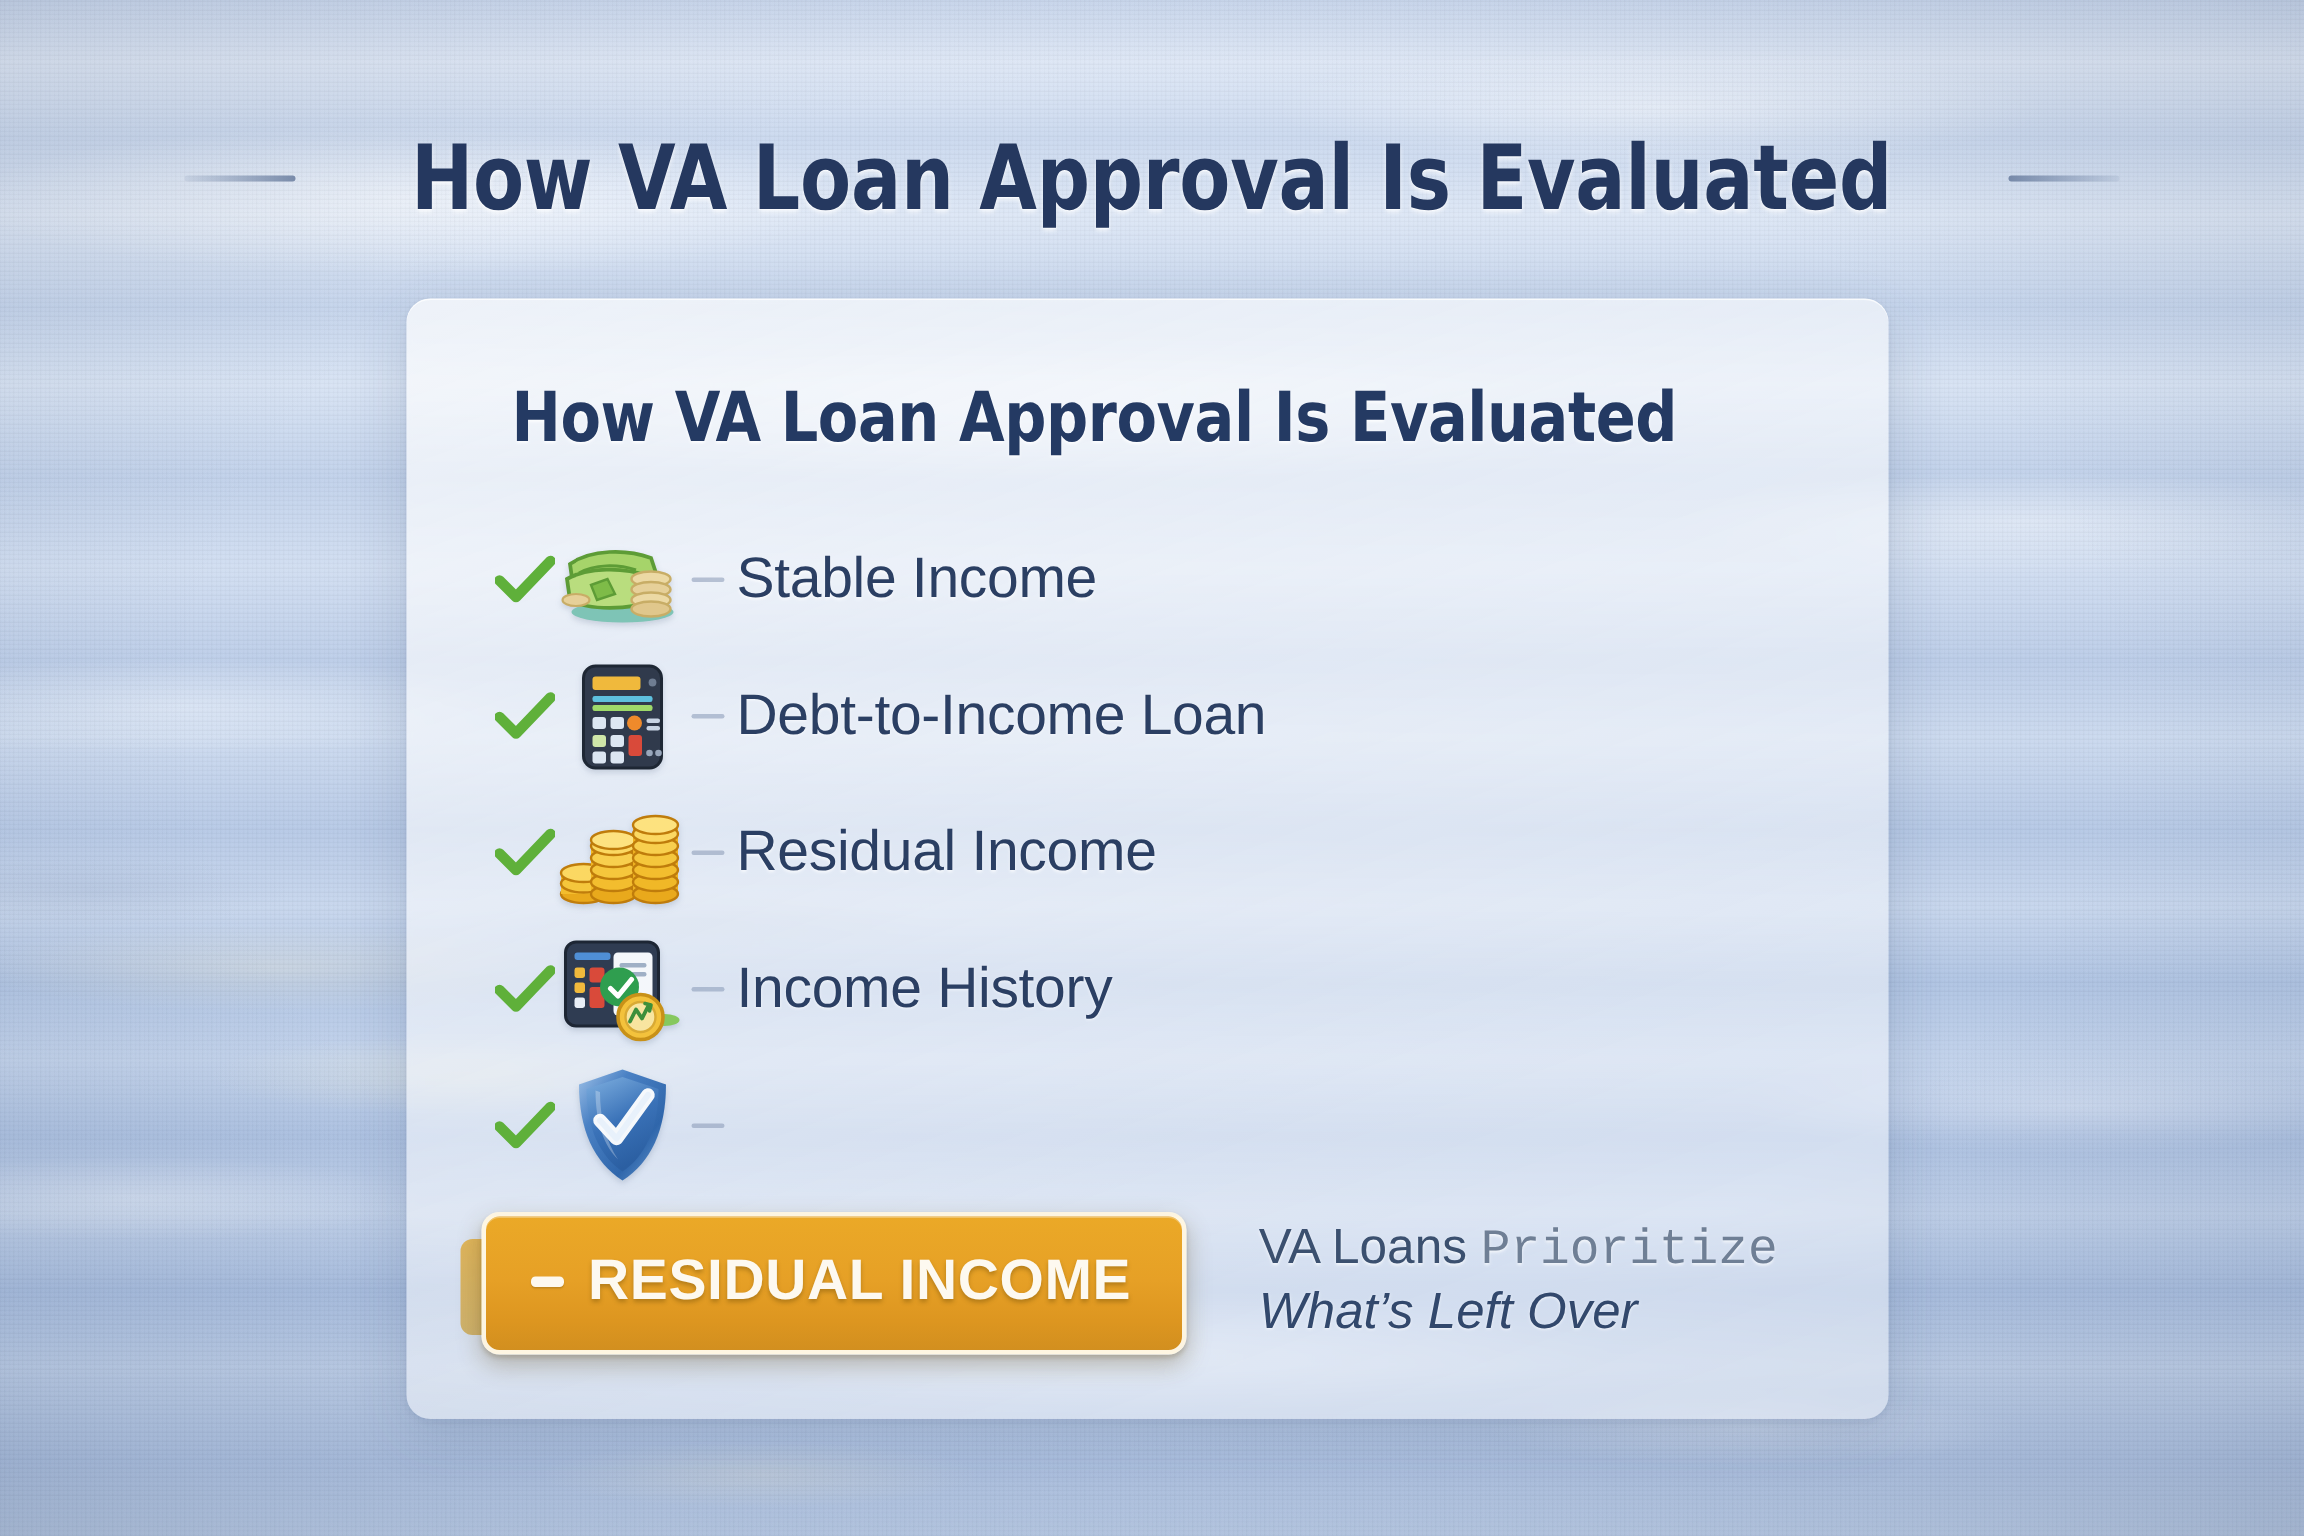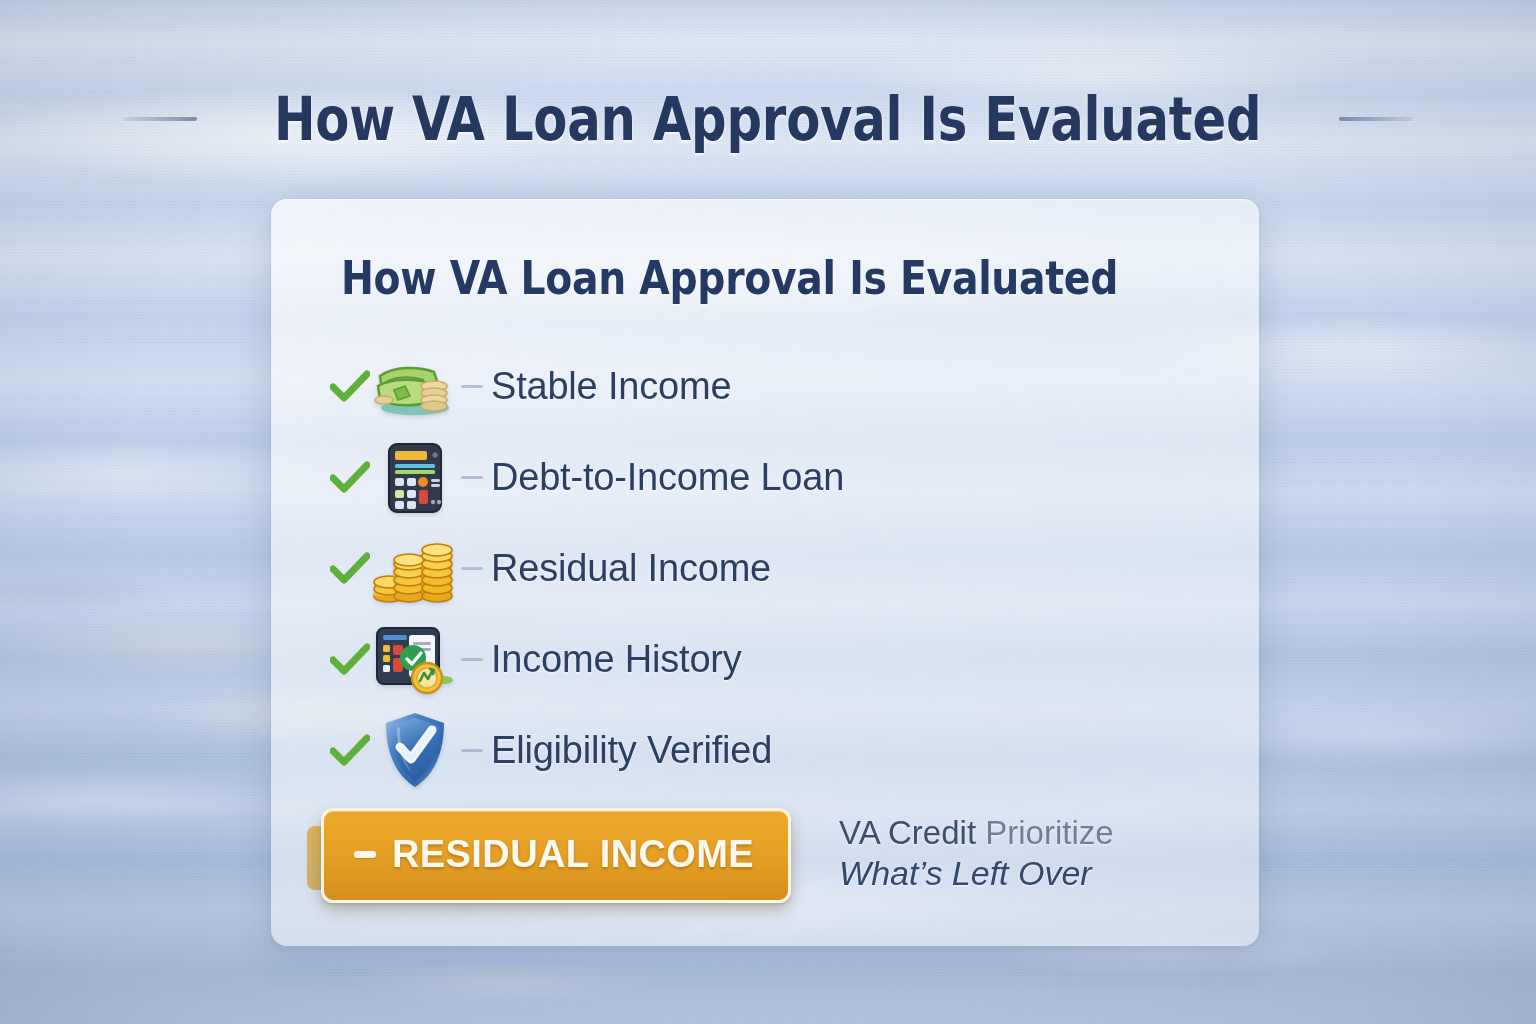--- a/index.html
+++ b/index.html
@@ -281,21 +281,21 @@
   }
 
   #tagline-line1 {
     font-family: "Liberation Sans", sans-serif;
     font-size: 33px;
     font-weight: 400;
     color: #3b506f;
     white-space: nowrap;
     text-shadow: 0 1px 2px rgba(255,255,255,0.72);
   }
-  #tagline-line1 .muted { color: #6f7f95; }
+  #tagline-line1 .muted { color: #6f7f95; font-family: Liberation Mono, monospace; }
 
   #tagline-line2 {
     font-family: "Liberation Sans", sans-serif;
     font-size: 34px;
     font-style: italic;
     font-weight: 400;
     color: #2f4representing;
     color: #32486c;
     white-space: nowrap;
     text-shadow: 0 1px 2px rgba(255,255,255,0.72);
@@ -475,36 +475,35 @@
               </linearGradient>
             </defs>
             <path d="M33 2 L62 12 C62 42 52 64 33 76 C14 64 4 42 4 12 Z" fill="url(#shieldGrad)"></path>
             <path d="M33 7 L57 15 C57 41 48 60 33 70 C18 60 9 41 9 15 Z" fill="url(#shieldInner)"></path>
             <path d="M15 16 C15 38 21 53 30 62 C22 50 18 34 18 17 Z" fill="rgba(255,255,255,0.28)"></path>
             <path d="M18 36 L29 48 L50 19" fill="none" stroke="#ffffff" stroke-width="9" stroke-linecap="round" stroke-linejoin="round" opacity="0.95"></path>
             <path d="M18 36 L29 48 L50 19" fill="none" stroke="#e8f1fb" stroke-width="4" stroke-linecap="round" stroke-linejoin="round"></path>
           </svg>
         </span>
         <span class="row-dash"></span>
-        <span class="feature-label">Eligibility Verified</span>
       </div>
 
     </div>
 
     <div id="bottom-row">
 
       <div id="cta-wrap">
         <span id="cta-tab"></span>
         <button id="cta-button">
           <span id="cta-dash"></span>
           <span id="cta-label">RESIDUAL INCOME</span>
         </button>
       </div>
 
       <div id="tagline">
-        <div id="tagline-line1"><span>VA Credit </span><span class="muted">Prioritize</span></div>
+        <div id="tagline-line1"><span>VA Loans </span><span class="muted">Prioritize</span></div>
         <div id="tagline-line2">What’s Left Over</div>
       </div>
 
     </div>
 
   </div>
 </div>
 
 </body></html>

